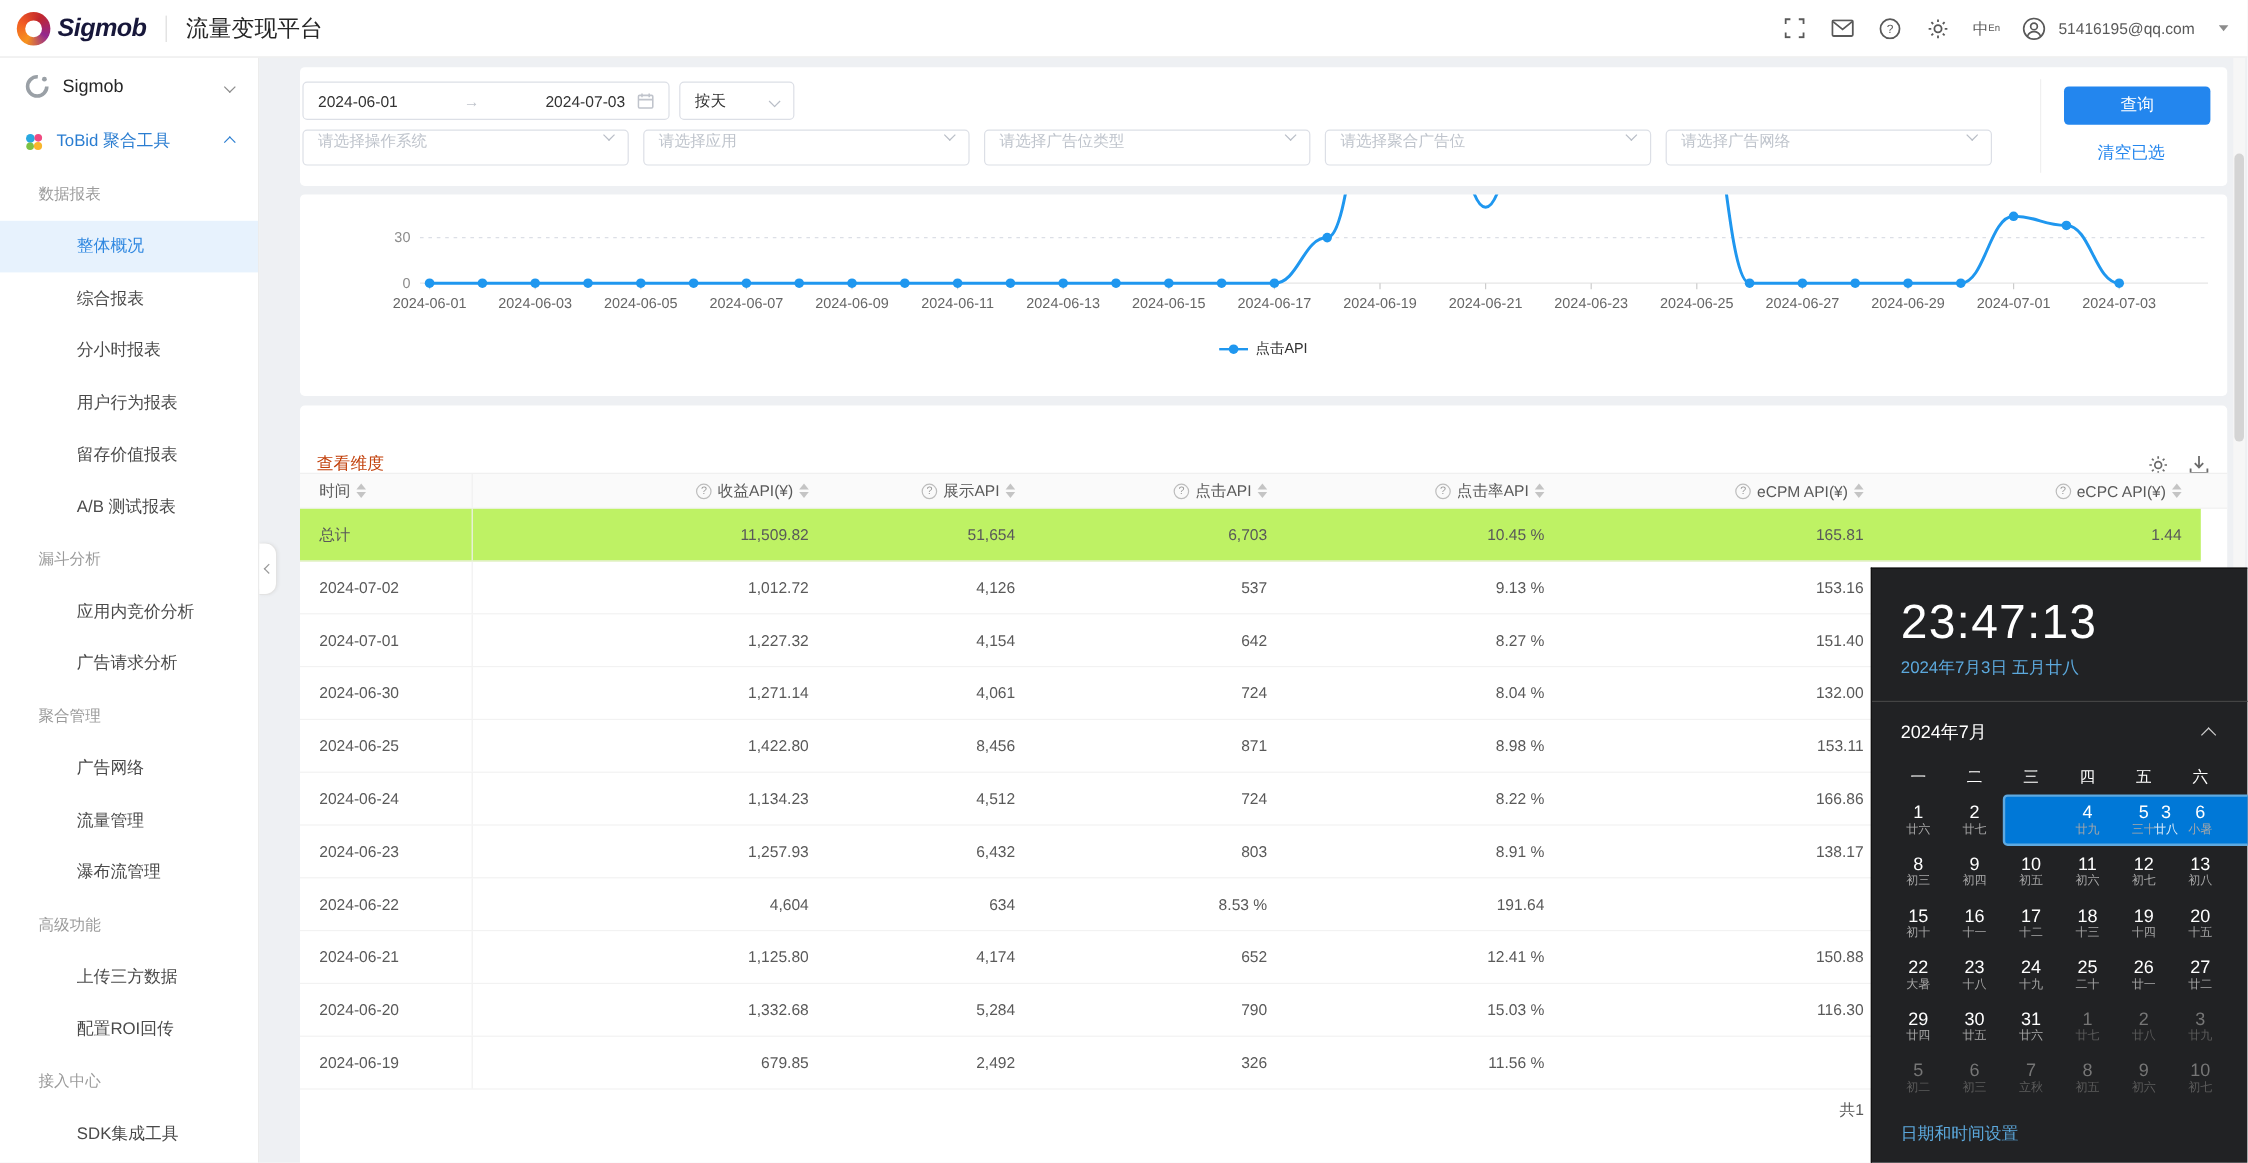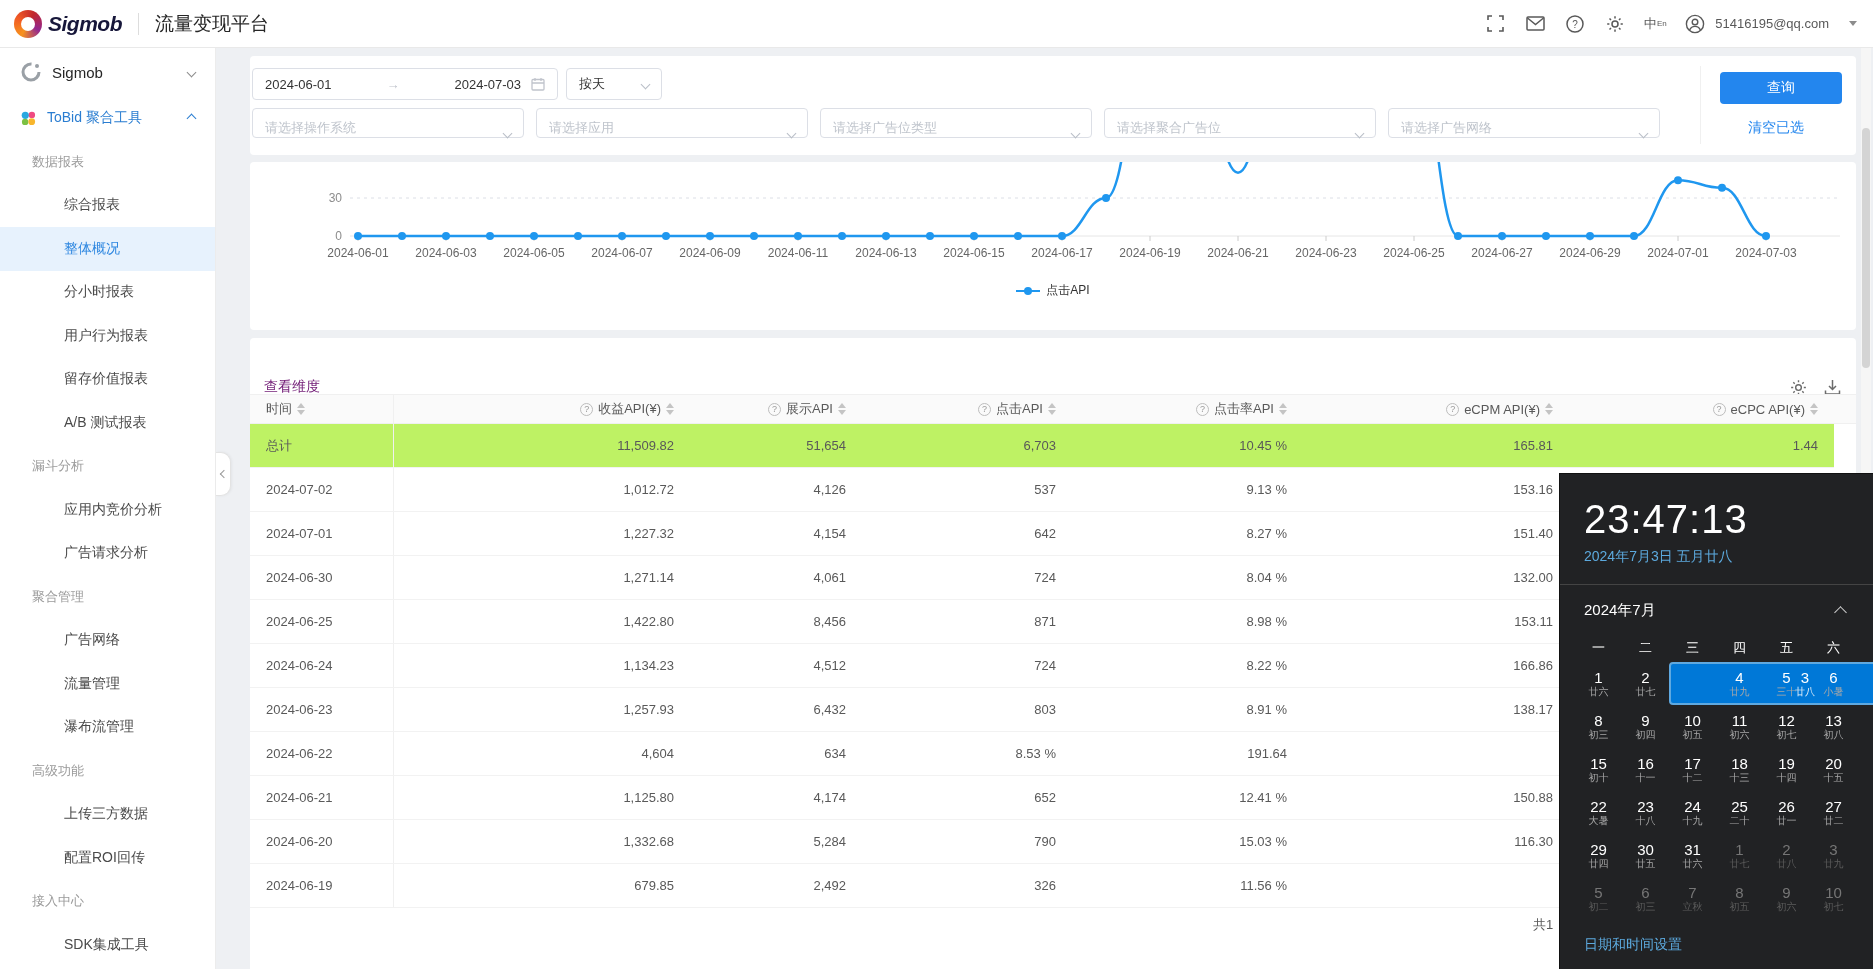--- a/index.html
+++ b/index.html
@@ -51,38 +51,38 @@
   .table-card  { left:250px; top:338px; width:1606px; height:640px; }
 
   
   .date-range { position:absolute; left:2px; top:12px; width:306px; height:32px; border:1px solid #dcdfe6;
       border-radius:4px; display:flex; align-items:center; padding:0 12px; gap:10px; font-size:13px; color:#333; }
   .date-range .arrow { color:#c0c4cc; flex:1; text-align:center; }
   .granularity { position:absolute; left:316px; top:12px; width:96px; height:32px; border:1px solid #dcdfe6;
       border-radius:4px; display:flex; align-items:center; justify-content:space-between; padding:0 12px; font-size:13px; color:#333; }
   .selects { position:absolute; left:2px; top:52px; display:flex; gap:12px; }
   .sel { width:272px; height:30px; border:1px solid #dcdfe6; border-radius:4px; display:flex;
-      align-items:flex-end; justify-content:space-between; padding:0 12px; font-size:13px; color:#bfc4cc; background:#fff; }
+      align-items:flex-start; justify-content:space-between; padding:0 12px; font-size:13px; color:#bfc4cc; background:#fff; }
   .sel .chev, .granularity .chev, .mini-chev { border-color:#b9bec7; }
   .filter-div { position:absolute; left:1450px; top:10px; width:1px; height:78px; background:#f0f0f0; }
   .query-btn { position:absolute; left:1470px; top:16px; width:122px; height:32px; background:#2386ee; color:#fff;
       font-size:14px; border:none; border-radius:4px; cursor:pointer; }
   .clear-link { position:absolute; left:1498px; top:63px; font-size:14px; color:#2386ee; cursor:pointer; text-decoration:none; }
 
   
   .chart-card svg { position:absolute; left:0; top:0; }
   .legend { position:absolute; left:0; top:120px; width:100%; display:flex; align-items:center;
       justify-content:center; gap:6px; font-size:12px; color:#333; }
   .legend-marker { width:24px; height:2px; background:#1f97ef; position:relative; }
   .legend-marker::after { content:""; position:absolute; left:8px; top:-3px; width:8px; height:8px;
       border-radius:50%; background:#1f97ef; }
 
   
   .dims-row { position:absolute; left:14px; top:18px; right:14px; display:flex; align-items:center; gap:22px; }
-  .dims-label { font-size:14px; color:#701a75; margin-right:2px;font-family:Liberation Mono, monospace; }
+  .dims-label { font-size:14px; color:#c2410c; margin-right:2px;font-family:Liberation Mono, monospace; }
   .dim { display:flex; align-items:center; gap:7px; font-size:14px; color:#4a4a4a; cursor:pointer;margin-top:44px; }
   .cb { width:16px; height:16px; border:1px solid #d4d7dc; border-radius:2px; background:#fff; position:relative; }
   .cb.checked, .cb.indeterminate { background:#2386ee; border-color:#2386ee; }
   .cb.checked::after { content:""; position:absolute; left:5px; top:2px; width:4px; height:8px;
       border-right:2px solid #fff; border-bottom:2px solid #fff; transform:rotate(45deg); }
   .cb.indeterminate::after { content:""; position:absolute; left:3px; top:6px; width:8px; height:2px; background:#fff; }
   .tbl-tools { margin-left:auto; display:flex; gap:14px; }
   .tbl-tools .tico { color:#6b6b6b; }
 
   
@@ -189,22 +189,22 @@
       <ellipse cx="5" cy="5" rx="3.4" ry="3.4" fill="#29a8e0"></ellipse>
         <ellipse cx="11.2" cy="4.6" rx="3" ry="3" fill="#ef4a81"></ellipse>
       <ellipse cx="4.8" cy="11.2" rx="3" ry="3" fill="#7cc143"></ellipse>
         <ellipse cx="11" cy="11" rx="3.2" ry="3.2" fill="#f8b62c"></ellipse>
       </svg>
     <span class="label">ToBid 聚合工具</span>
     <span class="chev up"></span>
   </div>
   <nav id="side-menu">
       <div class="menu-row section">数据报表</div>
+      <div class="menu-row item active">整体概况</div>
       <div class="menu-row item">综合报表</div>
-      <div class="menu-row item active">整体概况</div>
       <div class="menu-row item">分小时报表</div>
       <div class="menu-row item">用户行为报表</div>
       <div class="menu-row item">留存价值报表</div>
       <div class="menu-row item">A/B 测试报表</div>
       <div class="menu-row section">漏斗分析</div>
       <div class="menu-row item">应用内竞价分析</div>
       <div class="menu-row item">广告请求分析</div>
       <div class="menu-row section">聚合管理</div>
       <div class="menu-row item">广告网络</div>
       <div class="menu-row item">流量管理</div>

